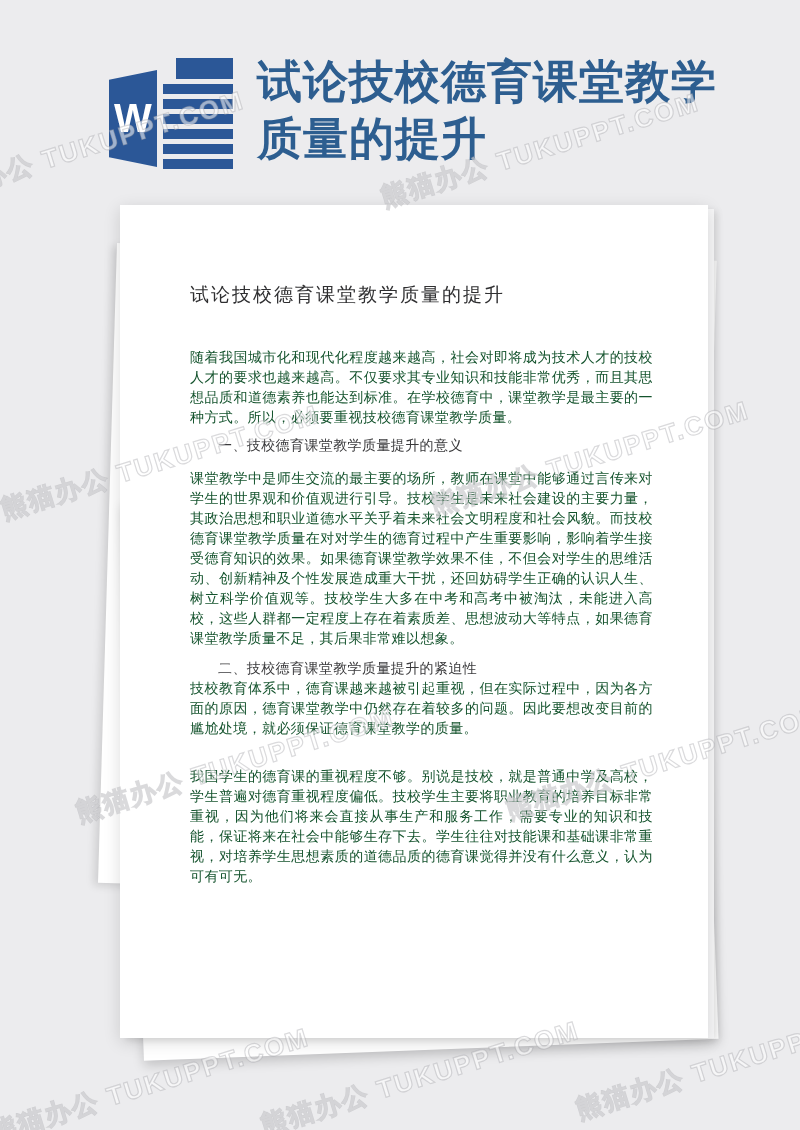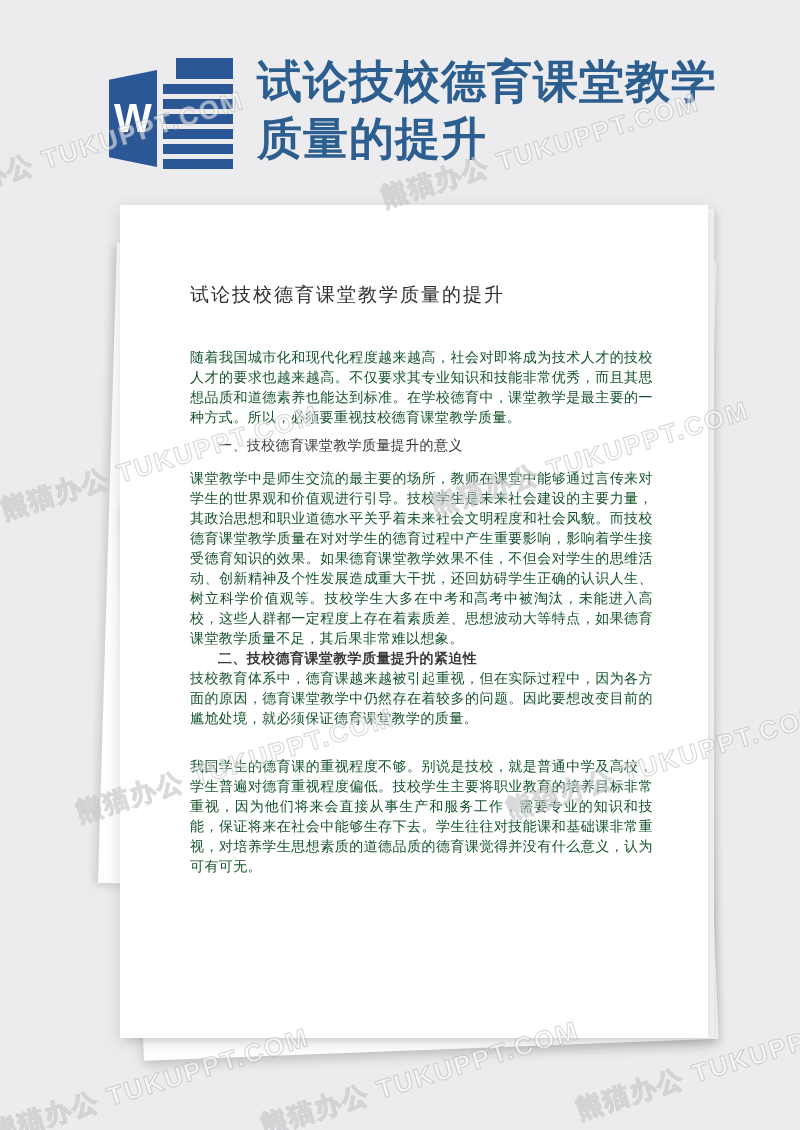--- a/index.html
+++ b/index.html
@@ -96,21 +96,21 @@
 <div class="sheet sheet-bottom"></div>
 <div class="sheet sheet-right"></div>
 
 <div class="front-page">
   <div class="page-inner">
     <div class="doc-title">试论技校德育课堂教学质量的提升</div>
     <div>
         <div class="doc-block" style="margin-top: 0px;">随着我国城市化和现代化程度越来越高，社会对即将成为技术人才的技校人才的要求也越来越高。不仅要求其专业知识和技能非常优秀，而且其思想品质和道德素养也能达到标准。在学校德育中，课堂教学是最主要的一种方式。所以，必须要重视技校德育课堂教学质量。</div>
         <div class="doc-block doc-heading" style="margin-top: 8px; font-family: Liberation Mono, monospace;">一、技校德育课堂教学质量提升的意义</div>
         <div class="doc-block" style="margin-top: 13px; font-family: Liberation Serif, serif;">课堂教学中是师生交流的最主要的场所，教师在课堂中能够通过言传来对学生的世界观和价值观进行引导。技校学生是未来社会建设的主要力量，其政治思想和职业道德水平关乎着未来社会文明程度和社会风貌。而技校德育课堂教学质量在对对学生的德育过程中产生重要影响，影响着学生接受德育知识的效果。如果德育课堂教学效果不佳，不但会对学生的思维活动、创新精神及个性发展造成重大干扰，还回妨碍学生正确的认识人生、树立科学价值观等。技校学生大多在中考和高考中被淘汰，未能进入高校，这些人群都一定程度上存在着素质差、思想波动大等特点，如果德育课堂教学质量不足，其后果非常难以想象。</div>
-        <div class="doc-block doc-heading" style=" font-weight: bold;">二、技校德育课堂教学质量提升的紧迫性</div>
+        <div class="doc-block doc-heading" style="margin-top: 10px;">二、技校德育课堂教学质量提升的紧迫性</div>
         <div class="doc-block" style="">技校教育体系中，德育课越来越被引起重视，但在实际过程中，因为各方面的原因，德育课堂教学中仍然存在着较多的问题。因此要想改变目前的尴尬处境，就必须保证德育课堂教学的质量。</div>
         <div class="doc-block" style="margin-top: 28px;">我国学生的德育课的重视程度不够。别说是技校，就是普通中学及高校，学生普遍对德育重视程度偏低。技校学生主要将职业教育的培养目标非常重视，因为他们将来会直接从事生产和服务工作，需要专业的知识和技能，保证将来在社会中能够生存下去。学生往往对技能课和基础课非常重视，对培养学生思想素质的道德品质的德育课觉得并没有什么意义，认为可有可无。</div>
       </div>
   </div>
 </div>
 
 <span class="wm" style="left: 85px; top: 148px;">熊猫办公 TUKUPPT.COM</span>
 <span class="wm" style="left: 540px; top: 150px;">熊猫办公 TUKUPPT.COM</span>
 <span class="wm" style="left: 160px; top: 462px;">熊猫办公 TUKUPPT.COM</span>
 <span class="wm" style="left: 590px; top: 458px;">熊猫办公 TUKUPPT.COM</span>

